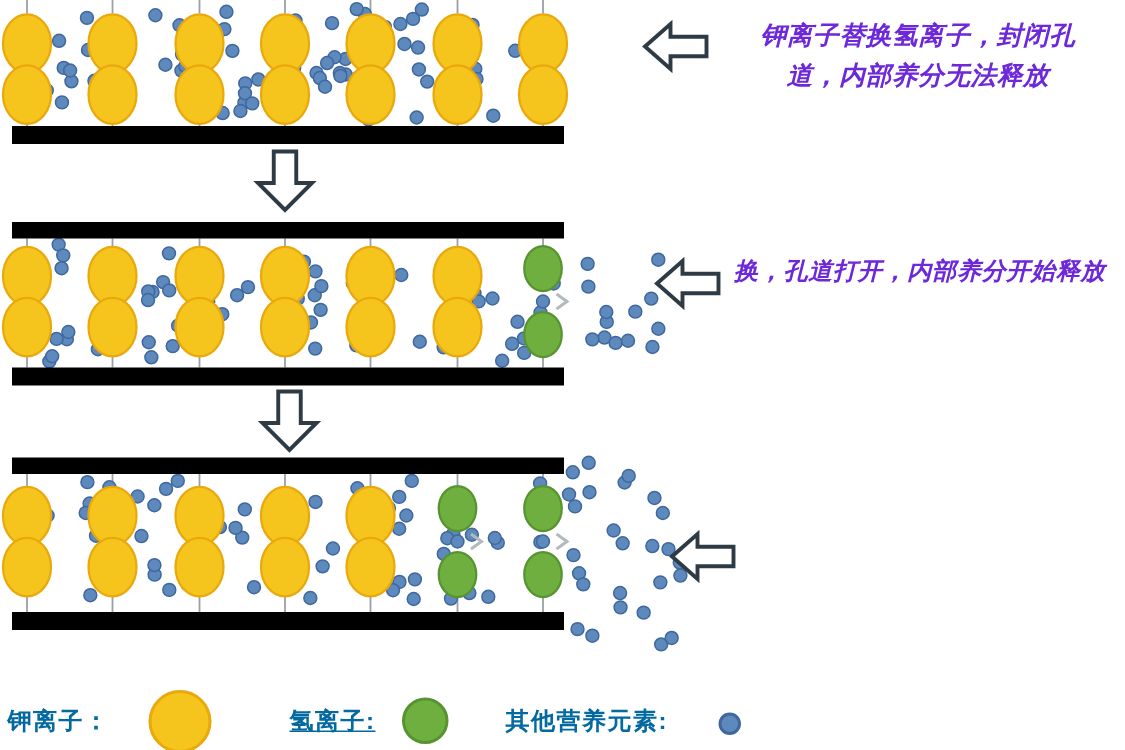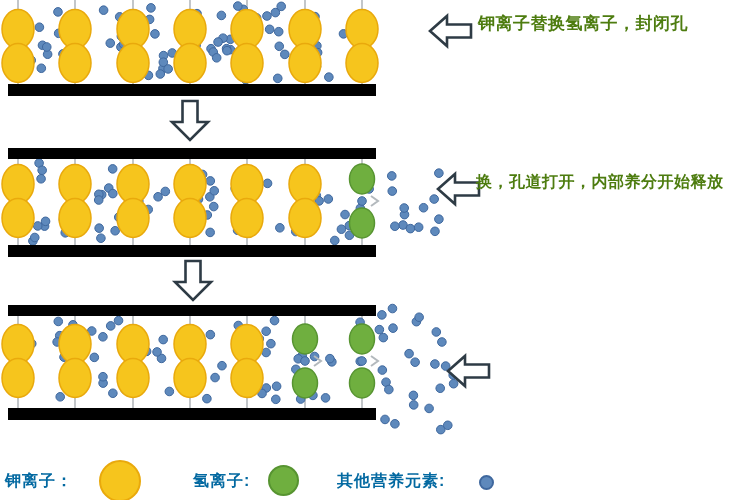--- a/index.html
+++ b/index.html
@@ -2,37 +2,38 @@
 <html><head>
 <meta charset="utf-8">
 <style>
   html,body{margin:0;padding:0;background:#888;}
   #stage{
     position:relative;width:750px;height:500px;background:#ffffff;
     overflow:hidden;font-family:"Liberation Sans",sans-serif;
   }
   #diagram-svg{position:absolute;left:0;top:0;}
   .annotation{
-    position:absolute;color:#4d7c0f;font-weight:600;
+    position:absolute;text-align:center;color:#6d28d9;font-weight:600;
     letter-spacing:.5px;
+    font-style:italic;
   }
   .annotation .line{white-space:nowrap;}
   #annotation-1{left:478px;top:10px;width:268px;font-size:17px;line-height:27px;}
   #annotation-2{left:476px;top:169px;width:274px;font-size:16px;line-height:26px;}
   #annotation-3{left:482px;top:335px;width:266px;font-size:16px;line-height:26px;}
   .legend-label{
     position:absolute;font-size:16px;font-weight:700;color:#0369a1;
     letter-spacing:1px;white-space:nowrap;
   }
   .swatch{position:absolute;border-radius:50%;box-sizing:border-box;}
   #swatch-k{left:99px;top:460px;width:42px;height:42px;background:#f6c51d;border:2px solid #e9a90c;}
   #swatch-h{left:268px;top:465px;width:31px;height:31px;background:#6faf3f;border:2px solid #579431;}
   #swatch-n{left:479px;top:475px;width:15px;height:15px;background:#5e89bc;border:2px solid #3f689e;}
   #legend-label-k{left:5px;top:471px;}
-  #legend-label-h{left:193px;top:471px;}
+  #legend-label-h{left:193px;top:471px;text-decoration:underline;}
   #legend-label-n{left:337px;top:471px;}
 </style>
 </head>
 <body>
 
 <div id="stage">
 
   <svg id="diagram-svg" width="750" height="455" viewBox="0 0 750 455">
       <g>
         <line x1="18" y1="0" x2="18" y2="9" stroke="#9aa0a6" stroke-width="1.2"></line>
@@ -421,20 +422,21 @@
       <path d="M 430 31 L 447 16 L 447 24.5 L 471 24.5
      L 471 37.5 L 447 37.5 L 447 46 Z" fill="#ffffff" stroke="#2e3b45" stroke-width="2.6" stroke-linejoin="miter"></path>
       <path d="M 438 189 L 455 174 L 455 182.5 L 479 182.5
      L 479 195.5 L 455 195.5 L 455 204 Z" fill="#ffffff" stroke="#2e3b45" stroke-width="2.6" stroke-linejoin="miter"></path>
       <path d="M 448 371 L 465 356 L 465 364.5 L 489 364.5
      L 489 377.5 L 465 377.5 L 465 386 Z" fill="#ffffff" stroke="#2e3b45" stroke-width="2.6" stroke-linejoin="miter"></path>
     </svg>
 
   <div class="annotation" id="annotation-1">
     <div class="line">钾离子替换氢离子，封闭孔</div>
+    <div class="line">道，内部养分无法释放</div>
   </div>
   <div class="annotation" id="annotation-2">
     <div class="line">换，孔道打开，内部养分开始释放</div>
   </div>
 
   <div>
     <span class="legend-label" id="legend-label-k">钾离子：</span>
     <span class="swatch" id="swatch-k" style="background: rgb(246, 197, 29);"></span>
     <span class="legend-label" id="legend-label-h">氢离子:</span>
     <span class="swatch" id="swatch-h" style="background: rgb(111, 175, 63);"></span>

